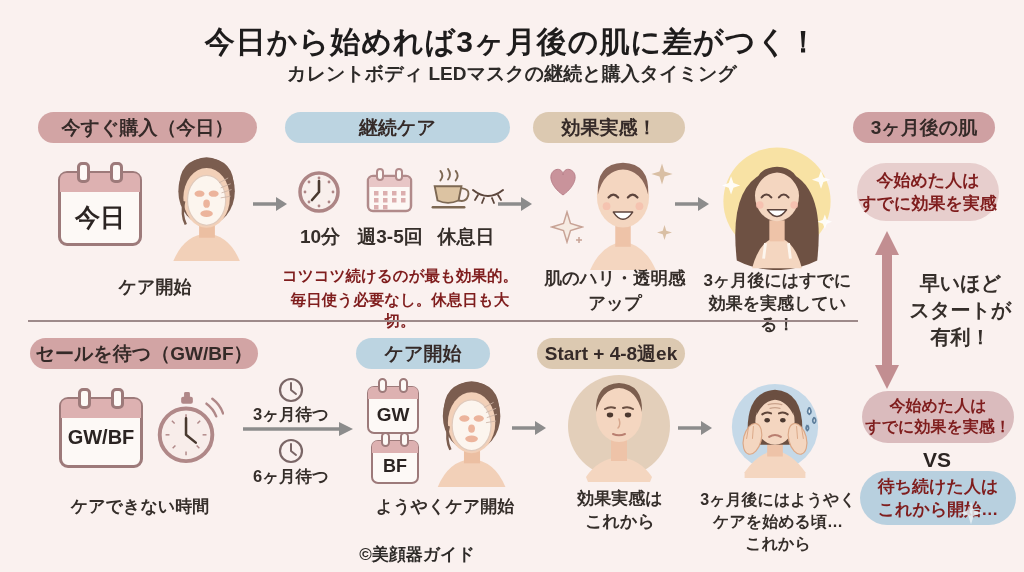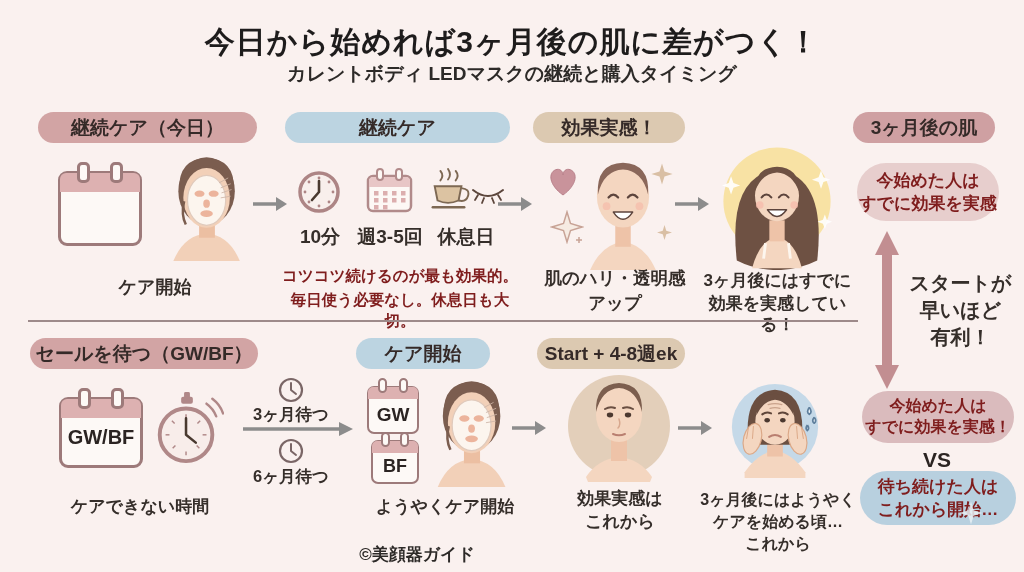--- a/index.html
+++ b/index.html
@@ -31,36 +31,37 @@
 </style>
 </head>
 <body>
 
 <div class="canvas">
 
   <div class="abs title">今日から始めれば3ヶ月後の肌に差がつく！</div>
   <div class="abs subtitle">カレントボディ LEDマスクの継続と購入タイミング</div>
 
   <div class="abs badge pink" style="left:38px;top:112px;width:219px;">
-      <span>継続ケア（今日）</span>
+      <span>今すぐ購入（今日）</span>
     </div>
   <div class="abs badge beige" style="left:533px;top:112px;width:152px;">
       <span>効果実感！</span>
     </div>
   <div class="abs badge blue" style="left:285px;top:112px;width:225px;">
       <span>継続ケア</span>
     </div>
   <div class="abs badge pink" style="left:853px;top:112px;width:142px;background:#cfa0a2;">
       <span>3ヶ月後の肌</span>
     </div>
 
   <div class="cal" style="left:58px;top:171px;width:84px;height:75px;">
     <div class="band"></div>
     <div class="ring" style="left:16px;"></div>
     <div class="ring" style="right:16px;"></div>
+    <div class="lbl" style="top:27px;font-size:25px;">今日</div>
   </div>
   <svg class="abs" style="left:166px;top:153px;" width="82" height="108" viewBox="0 0 95 130">
     <path d="M7,130 Q20,99 47,97 Q74,99 87,130 Z" fill="#f2d0b8"></path>
     <rect x="38" y="72" width="19" height="30" fill="#ecbfa2"></rect>
     <ellipse cx="47" cy="46" rx="34" ry="41" fill="#7b5d4f"></ellipse>
     <ellipse cx="47" cy="54" rx="28" ry="36" fill="#f2d0b8"></ellipse>
     <path d="M14,44 Q13,7 47,6 Q81,7 80,44 Q74,16 47,15 Q20,16 14,44 Z" fill="#7b5d4f"></path>
     <path d="M20,58 q-4,16 2,28" stroke="#7b5d4f" stroke-width="3" fill="none"></path>
     <ellipse cx="47" cy="57" rx="23" ry="30" fill="#fcf5ee" stroke="#e0cabc" stroke-width="1.5"></ellipse>
     <g fill="#ecb49c">
@@ -212,22 +213,22 @@
   <div class="abs bubble" style="left:857px;top:163px;width:142px;height:58px;background:#e7cecd;font-size:17px;">
     <div>今始めた人は</div>
     <div>すでに効果を実感</div>
   </div>
   <svg class="abs" style="left:872px;top:231px;" width="30" height="158" viewBox="0 0 30 158">
     <polygon points="15,0 3,24 27,24" fill="#c28e91"></polygon>
     <rect x="10" y="22" width="10" height="114" fill="#c28e91"></rect>
     <polygon points="15,158 3,134 27,134" fill="#c28e91"></polygon>
   </svg>
   <div class="abs cap" style="left:903px;top:270px;width:115px;font-size:20px;line-height:27px;">
+    <div>早いほど</div>
     <div>スタートが</div>
-    <div>早いほど</div>
     <div>有利！</div>
   </div>
 
   <div class="abs divider"></div>
 
   <div class="abs badge pink" style="left:30px;top:338px;width:228px;">
       <span>セールを待つ（GW/BF）</span>
     </div>
   <div class="abs badge blue" style="left:356px;top:338px;width:134px;">
       <span>ケア開始</span>

